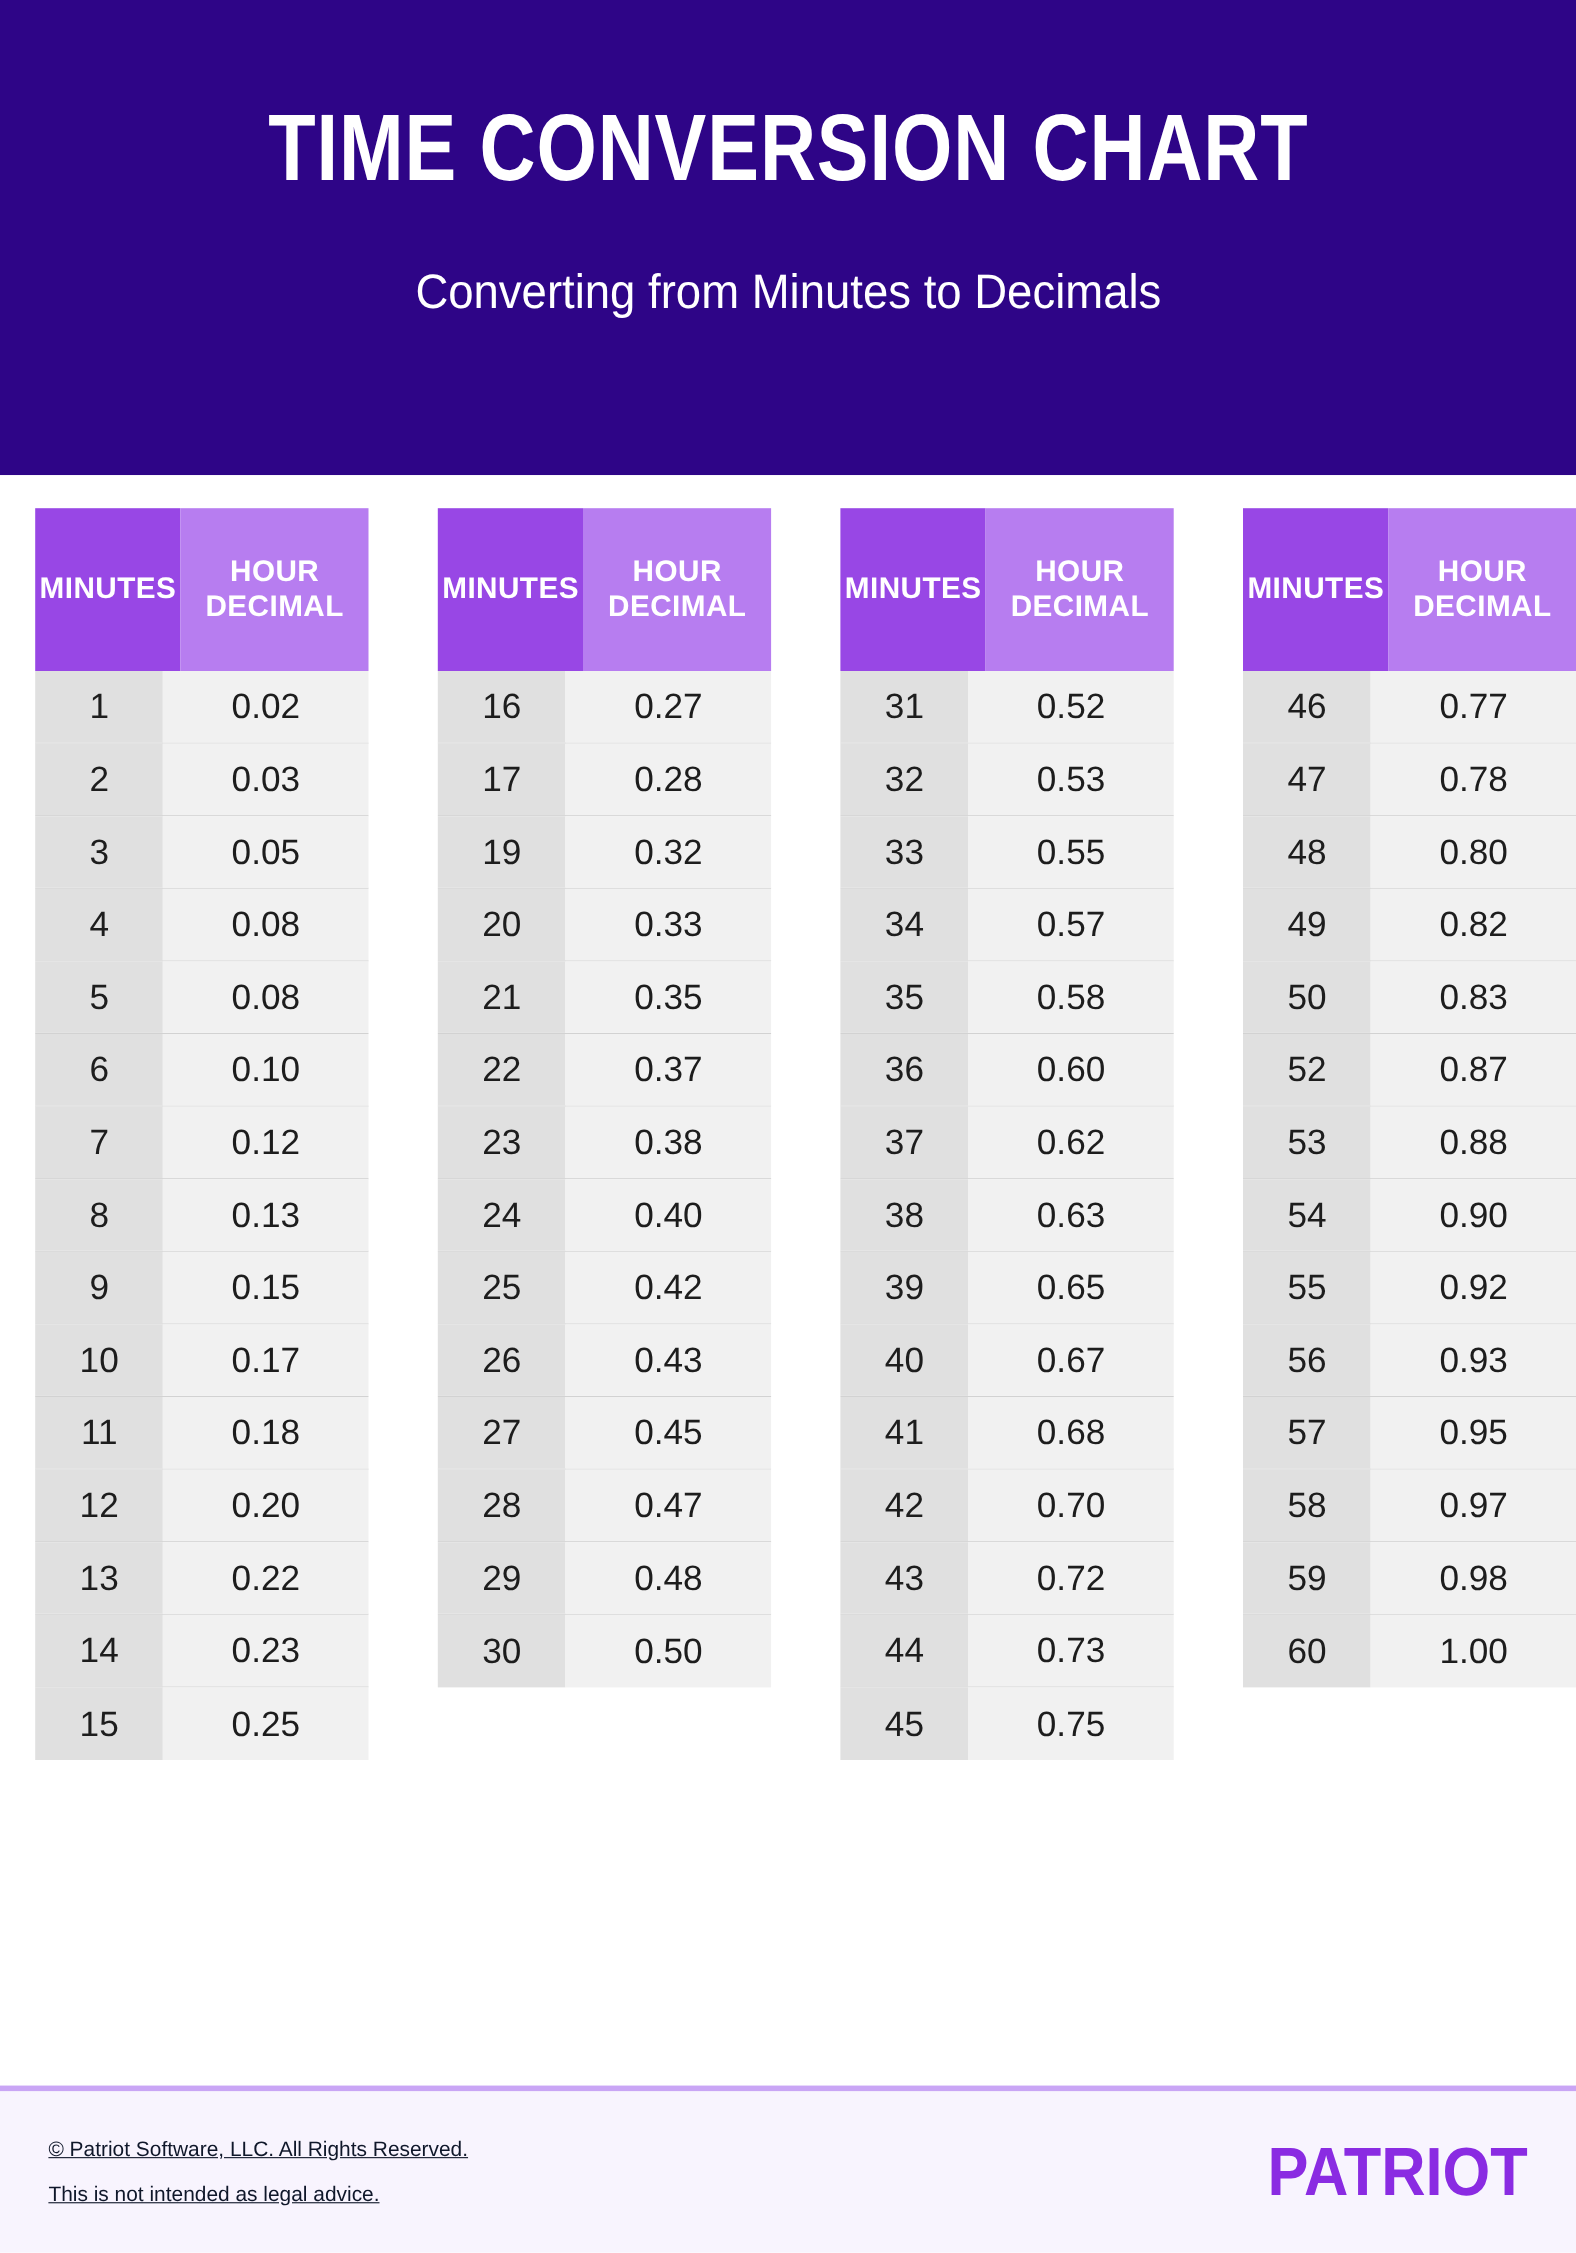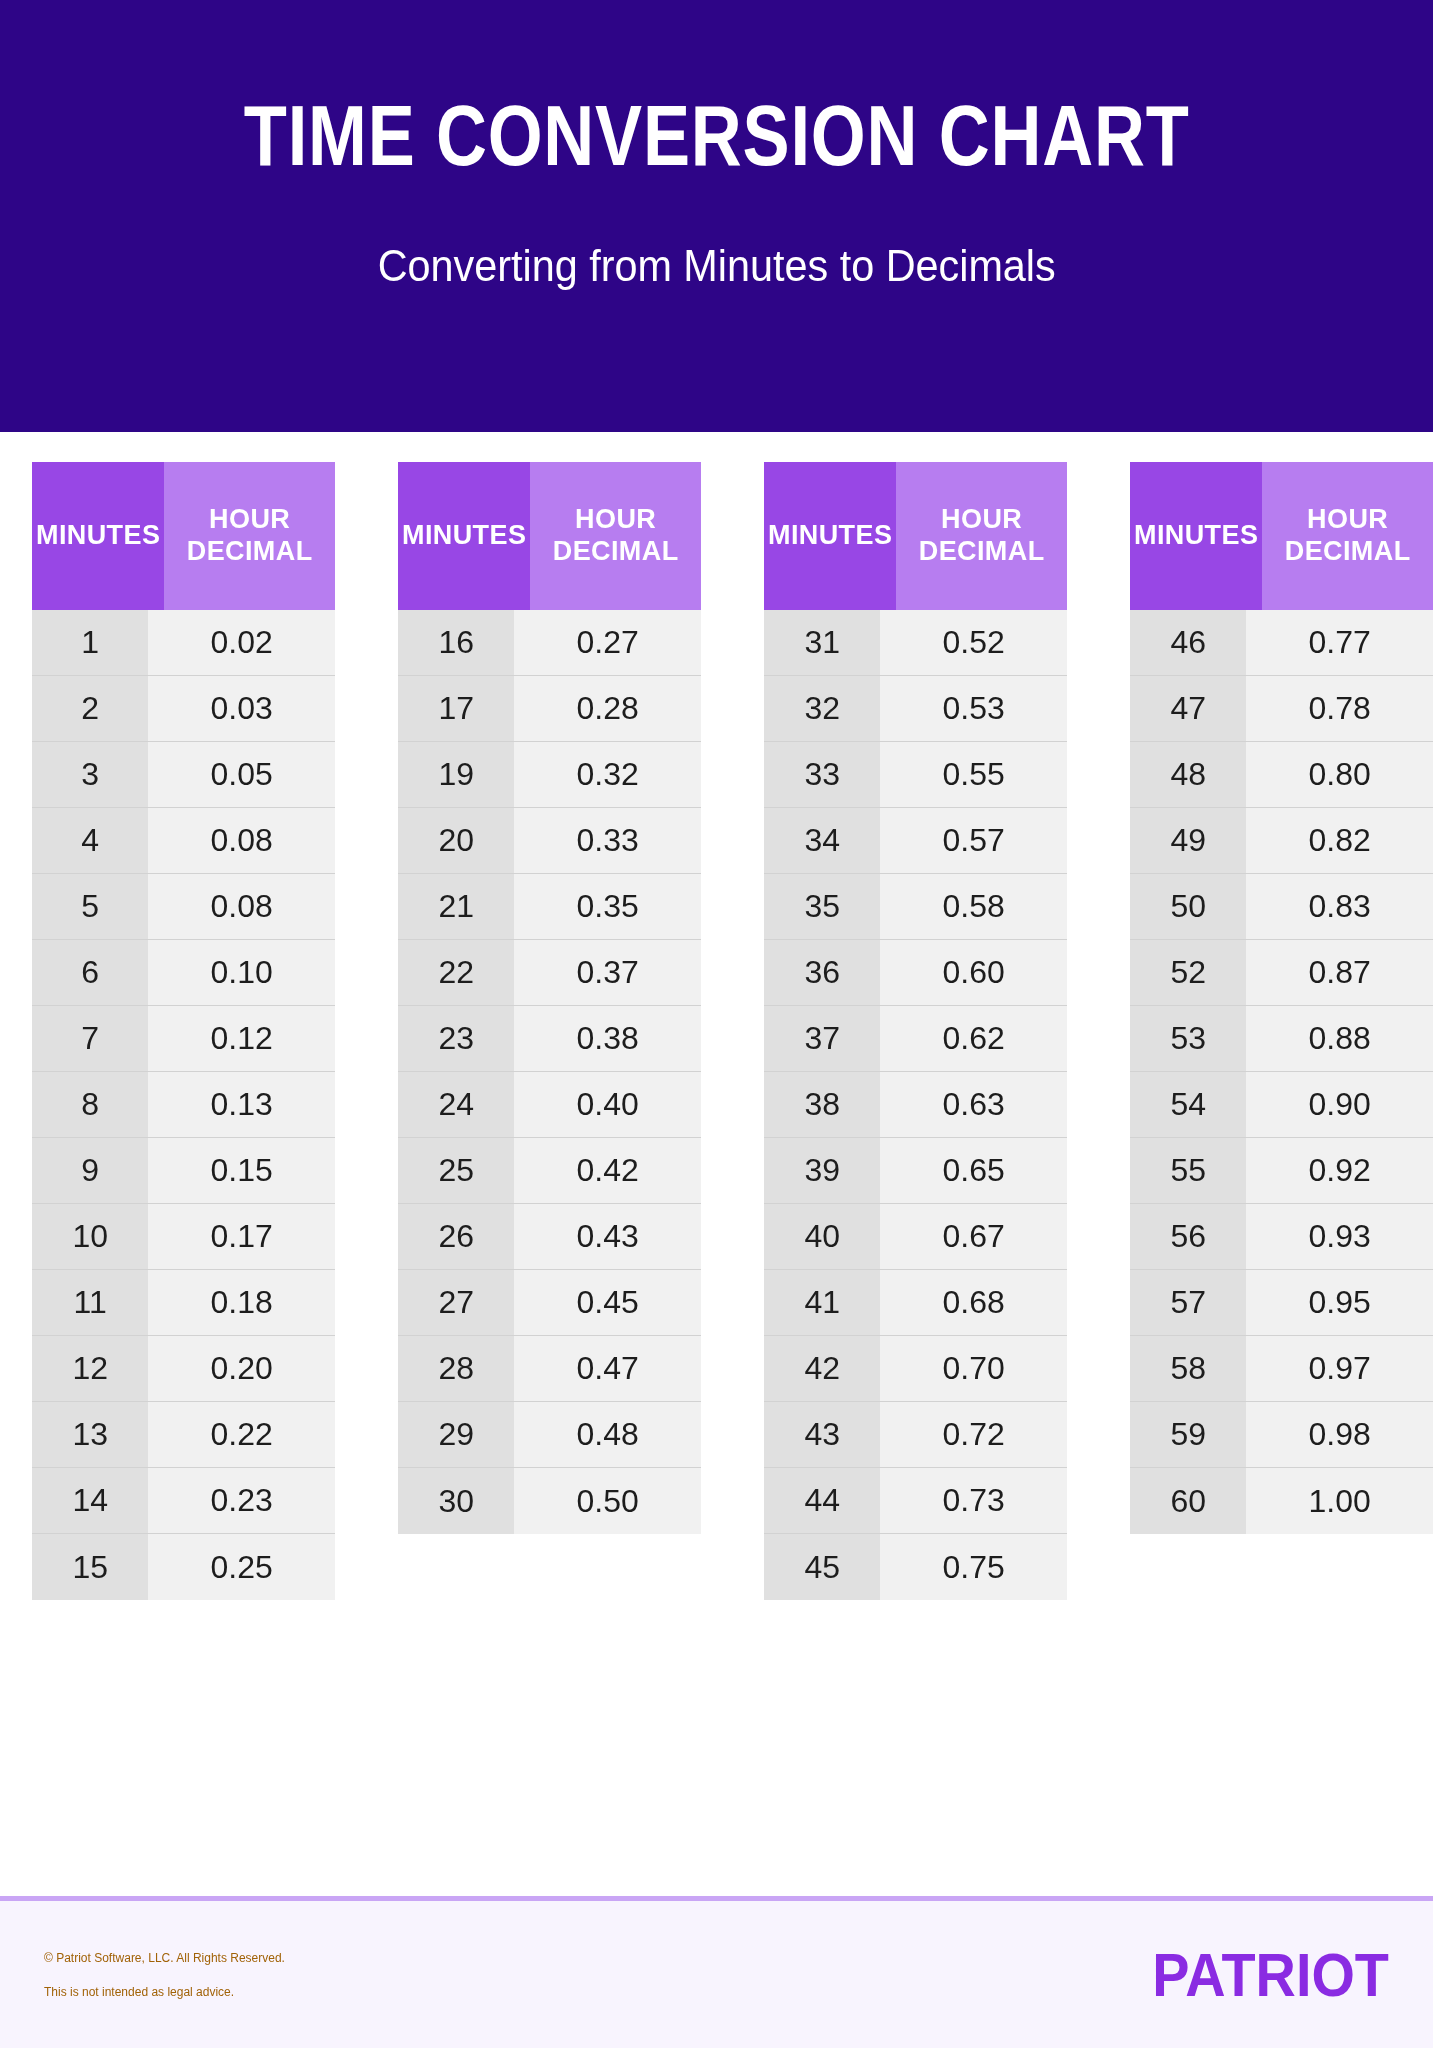--- a/index.html
+++ b/index.html
@@ -125,23 +125,24 @@
     align-items:center;
     justify-content:space-between;
     padding:0 44px 0 44px;
   }
   .footer-text {
     display:flex;
     flex-direction:column;
     gap:22px;
   }
   .footer-line {
-    font-size:12px;
-    color:#a16207;
+    font-size:19px;
+    color:#0f172a;
     line-height:1;
+    text-decoration:underline;
   }
   .brand {
     color:#8A2BE2;
     font-family:"Liberation Sans Narrow","Liberation Sans", sans-serif;
     font-size:62px;
     font-weight:bold;
     letter-spacing:0px;
     transform:scaleX(0.9);
     transform-origin:right center;
     line-height:1;

